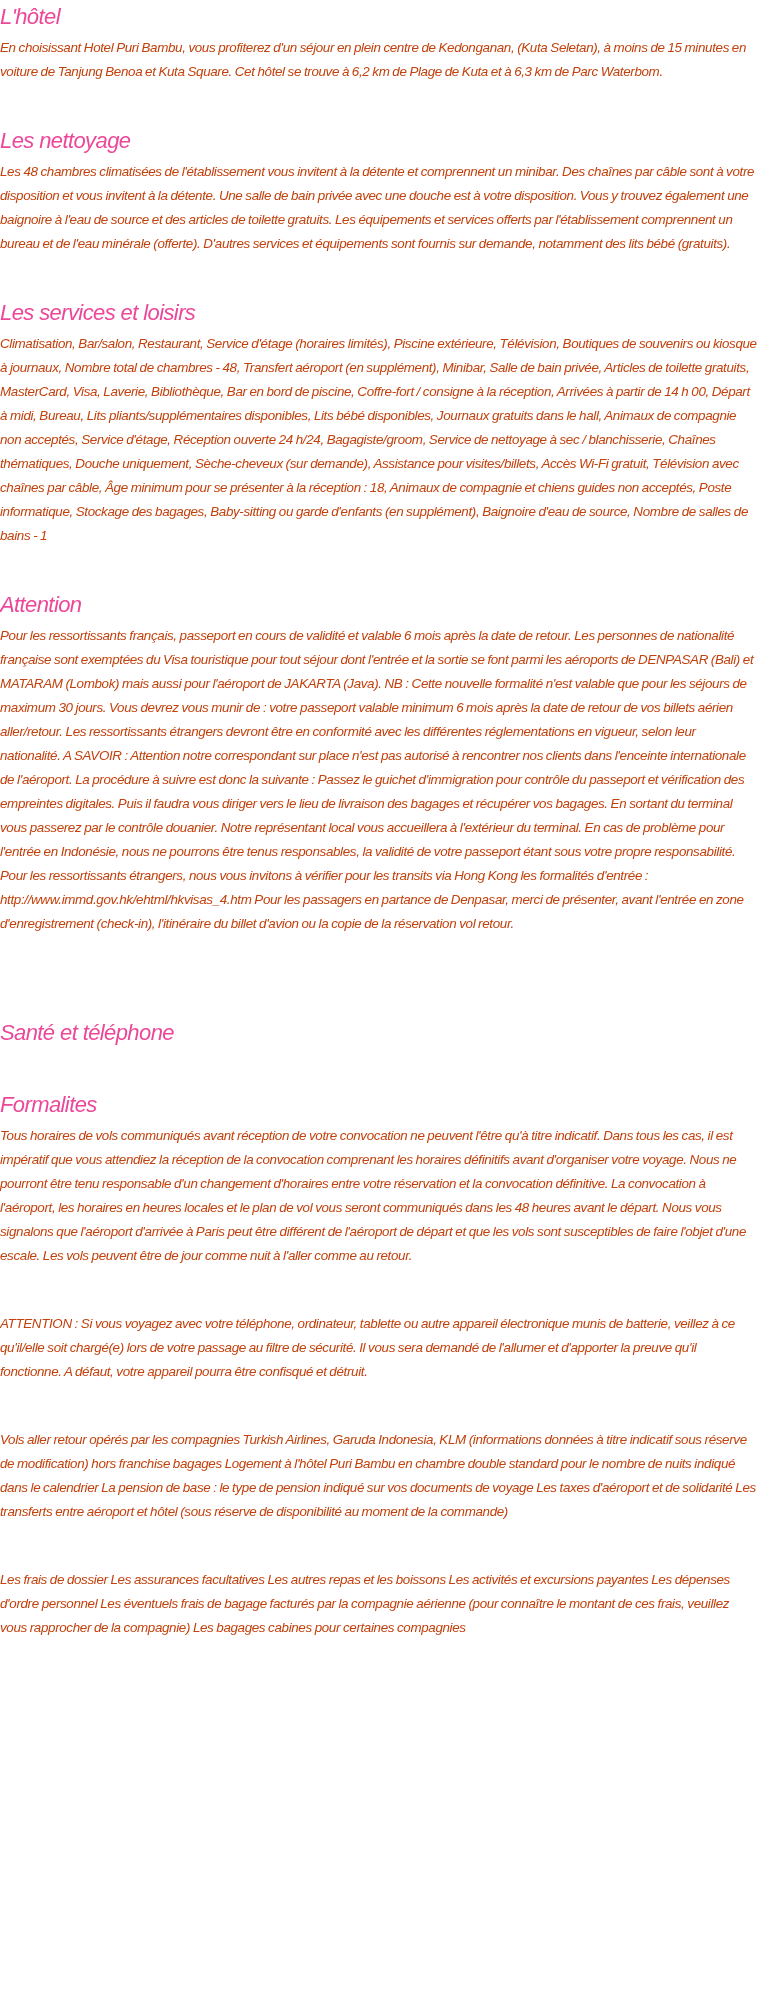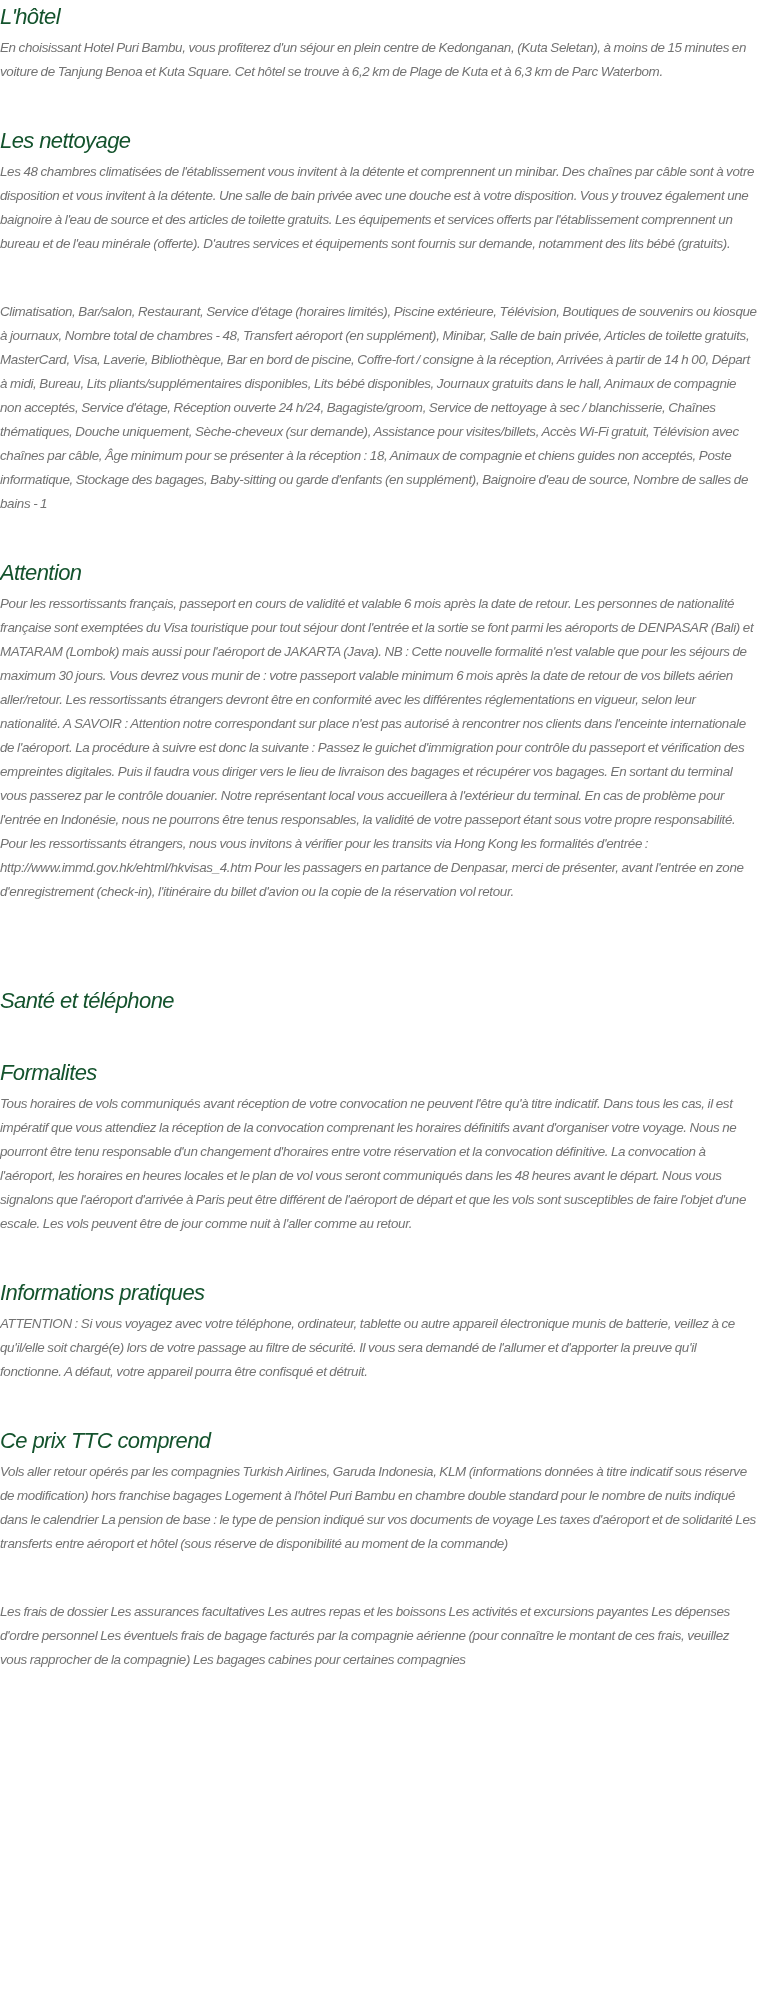--- a/index.html
+++ b/index.html
@@ -13,29 +13,29 @@
   .section { margin: 0; }
   h2.section-title {
     margin: 0;
     padding-top: 2px;
     height: 30px;
     line-height: 30px;
     font-size: 22px;
     font-weight: normal;
     font-style: italic;
     letter-spacing: -0.6px;
-    color: #14532d;
+    color: #ec4899;
     font-family: "Liberation Sans Narrow", "Liberation Sans", sans-serif;
   }
   p.section-body {
     margin: 4px 0 0 0;
     font-size: 13.4px;
     line-height: 24px;
     font-style: italic;
-    color: #737373;
+    color: #c2410c;
     letter-spacing: -0.35px;
     word-spacing: -0.5px;
     padding-right: 0;
   }
   .gap { height: 40px; }
 </style>
 </head>
 <body>
 
 <div class="page">
@@ -46,20 +46,21 @@
   </section>
   <div class="gap"></div>
 
   <section class="section">
     <h2 class="section-title">Les nettoyage</h2>
     <p class="section-body">Les 48 chambres climatisées de l'établissement vous invitent à la détente et comprennent un minibar. Des chaînes par câble sont à votre disposition et vous invitent à la détente. Une salle de bain privée avec une douche est à votre disposition. Vous y trouvez également une baignoire à l'eau de source et des articles de toilette gratuits. Les équipements et services offerts par l'établissement comprennent un bureau et de l'eau minérale (offerte). D'autres services et équipements sont fournis sur demande, notamment des lits bébé (gratuits).</p>
   </section>
   <div class="gap"></div>
 
   <section class="section">
+    <h2 class="section-title">Les services et loisirs</h2>
     <p class="section-body">Climatisation, Bar/salon, Restaurant, Service d'étage (horaires limités), Piscine extérieure, Télévision, Boutiques de souvenirs ou kiosque à journaux, Nombre total de chambres - 48, Transfert aéroport (en supplément), Minibar, Salle de bain privée, Articles de toilette gratuits, MasterCard, Visa, Laverie, Bibliothèque, Bar en bord de piscine, Coffre-fort / consigne à la réception, Arrivées à partir de 14 h 00, Départ à midi, Bureau, Lits pliants/supplémentaires disponibles, Lits bébé disponibles, Journaux gratuits dans le hall, Animaux de compagnie non acceptés, Service d'étage, Réception ouverte 24 h/24, Bagagiste/groom, Service de nettoyage à sec / blanchisserie, Chaînes thématiques, Douche uniquement, Sèche-cheveux (sur demande), Assistance pour visites/billets, Accès Wi-Fi gratuit, Télévision avec chaînes par câble, Âge minimum pour se présenter à la réception : 18, Animaux de compagnie et chiens guides non acceptés, Poste informatique, Stockage des bagages, Baby-sitting ou garde d'enfants (en supplément), Baignoire d'eau de source, Nombre de salles de bains - 1</p>
   </section>
   <div class="gap"></div>
 
   <section class="section">
     <h2 class="section-title">Attention</h2>
     <p class="section-body">Pour les ressortissants français, passeport en cours de validité et valable 6 mois après la date de retour. Les personnes de nationalité française sont exemptées du Visa touristique pour tout séjour dont l'entrée et la sortie se font parmi les aéroports de DENPASAR (Bali) et MATARAM (Lombok) mais aussi pour l'aéroport de JAKARTA (Java). NB : Cette nouvelle formalité n'est valable que pour les séjours de maximum 30 jours. Vous devrez vous munir de : votre passeport valable minimum 6 mois après la date de retour de vos billets aérien aller/retour. Les ressortissants étrangers devront être en conformité avec les différentes réglementations en vigueur, selon leur nationalité. A SAVOIR : Attention notre correspondant sur place n'est pas autorisé à rencontrer nos clients dans l'enceinte internationale de l'aéroport. La procédure à suivre est donc la suivante : Passez le guichet d'immigration pour contrôle du passeport et vérification des empreintes digitales. Puis il faudra vous diriger vers le lieu de livraison des bagages et récupérer vos bagages. En sortant du terminal vous passerez par le contrôle douanier. Notre représentant local vous accueillera à l'extérieur du terminal. En cas de problème pour l'entrée en Indonésie, nous ne pourrons être tenus responsables, la validité de votre passeport étant sous votre propre responsabilité. Pour les ressortissants étrangers, nous vous invitons à vérifier pour les transits via Hong Kong les formalités d'entrée : http://www.immd.gov.hk/ehtml/hkvisas_4.htm Pour les passagers en partance de Denpasar, merci de présenter, avant l'entrée en zone d'enregistrement (check-in), l'itinéraire du billet d'avion ou la copie de la réservation vol retour.</p>
   </section>
   <div class="gap"></div>
 
@@ -70,27 +71,25 @@
   </section>
   <div class="gap"></div>
 
   <section class="section">
     <h2 class="section-title">Formalites</h2>
     <p class="section-body">Tous horaires de vols communiqués avant réception de votre convocation ne peuvent l'être qu'à titre indicatif. Dans tous les cas, il est impératif que vous attendiez la réception de la convocation comprenant les horaires définitifs avant d'organiser votre voyage. Nous ne pourront être tenu responsable d'un changement d'horaires entre votre réservation et la convocation définitive. La convocation à l'aéroport, les horaires en heures locales et le plan de vol vous seront communiqués dans les 48 heures avant le départ. Nous vous signalons que l'aéroport d'arrivée à Paris peut être différent de l'aéroport de départ et que les vols sont susceptibles de faire l'objet d'une escale. Les vols peuvent être de jour comme nuit à l'aller comme au retour.</p>
   </section>
   <div class="gap"></div>
 
   <section class="section">
-    <h2 class="section-title">Informations pratiques</h2>
     <p class="section-body">ATTENTION : Si vous voyagez avec votre téléphone, ordinateur, tablette ou autre appareil électronique munis de batterie, veillez à ce qu'il/elle soit chargé(e) lors de votre passage au filtre de sécurité. Il vous sera demandé de l'allumer et d'apporter la preuve qu'il fonctionne. A défaut, votre appareil pourra être confisqué et détruit.</p>
   </section>
   <div class="gap"></div>
 
   <section class="section">
-    <h2 class="section-title">Ce prix TTC comprend</h2>
     <p class="section-body">Vols aller retour opérés par les compagnies Turkish Airlines, Garuda Indonesia, KLM (informations données à titre indicatif sous réserve de modification) hors franchise bagages Logement à l'hôtel Puri Bambu en chambre double standard pour le nombre de nuits indiqué dans le calendrier La pension de base : le type de pension indiqué sur vos documents de voyage Les taxes d'aéroport et de solidarité Les transferts entre aéroport et hôtel (sous réserve de disponibilité au moment de la commande)</p>
   </section>
   <div class="gap"></div>
 
   <section class="section">
     <p class="section-body">Les frais de dossier Les assurances facultatives Les autres repas et les boissons Les activités et excursions payantes Les dépenses d'ordre personnel Les éventuels frais de bagage facturés par la compagnie aérienne (pour connaître le montant de ces frais, veuillez vous rapprocher de la compagnie) Les bagages cabines pour certaines compagnies</p>
   </section>
 
 </div>
 

